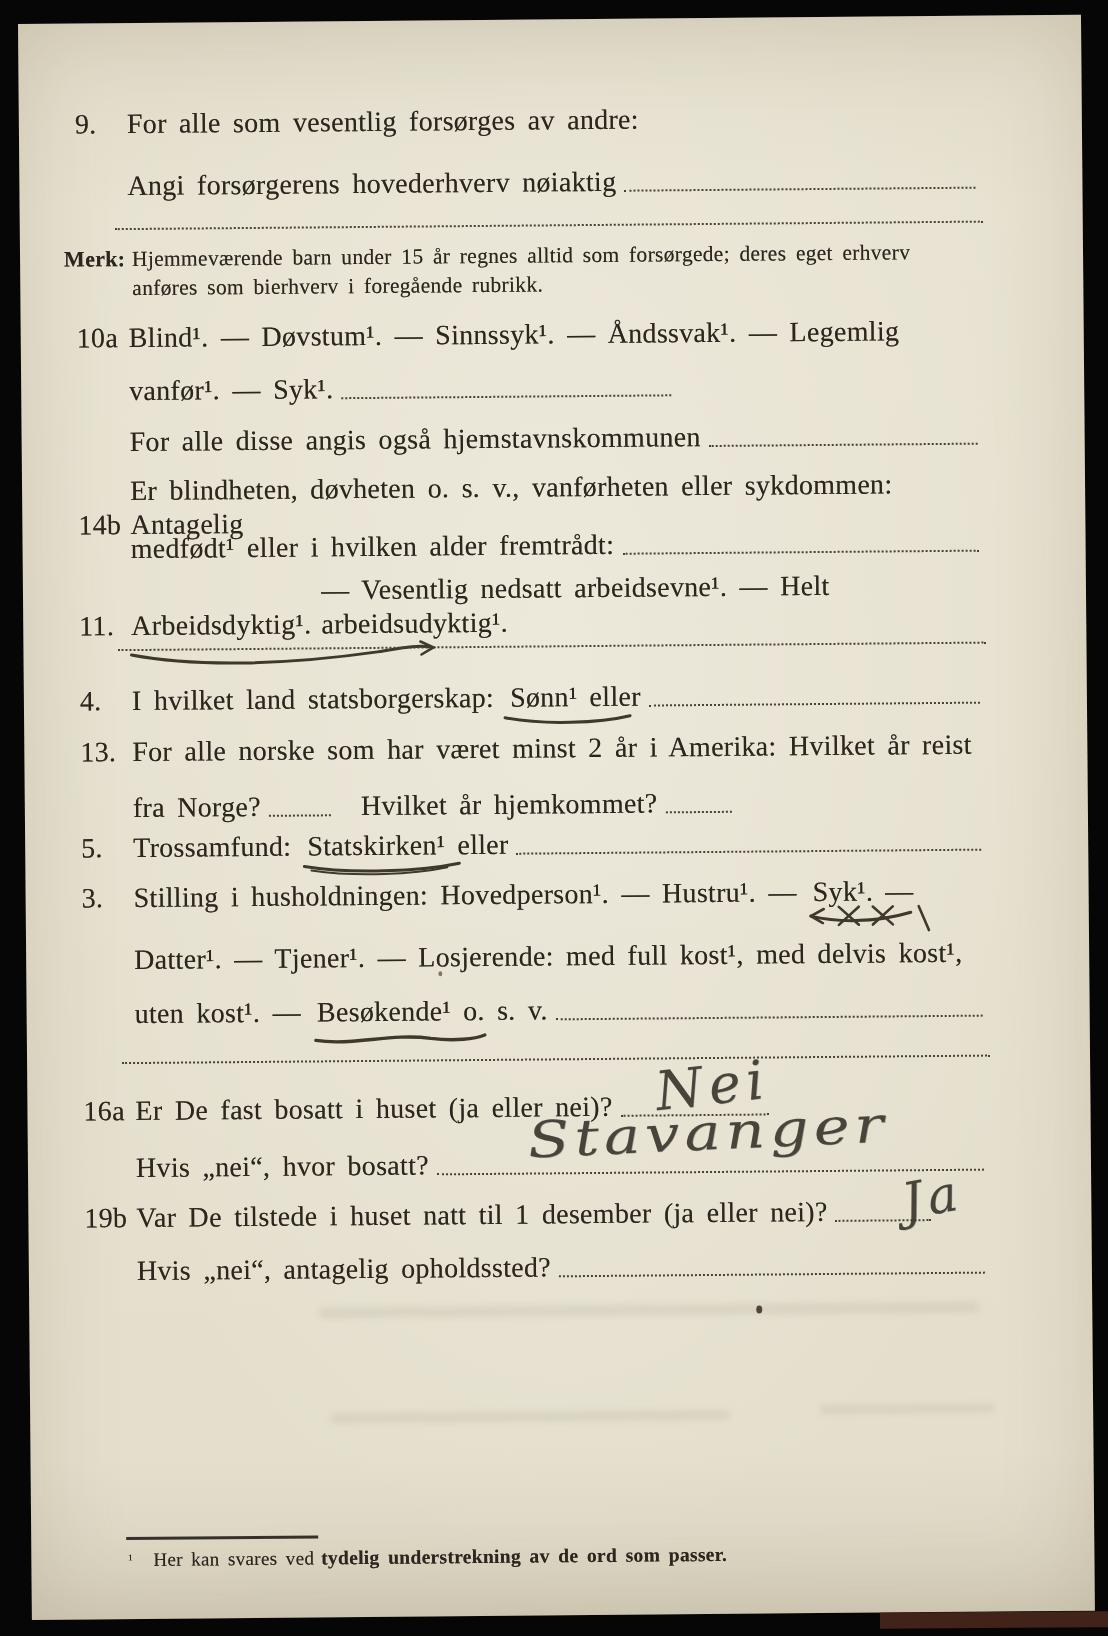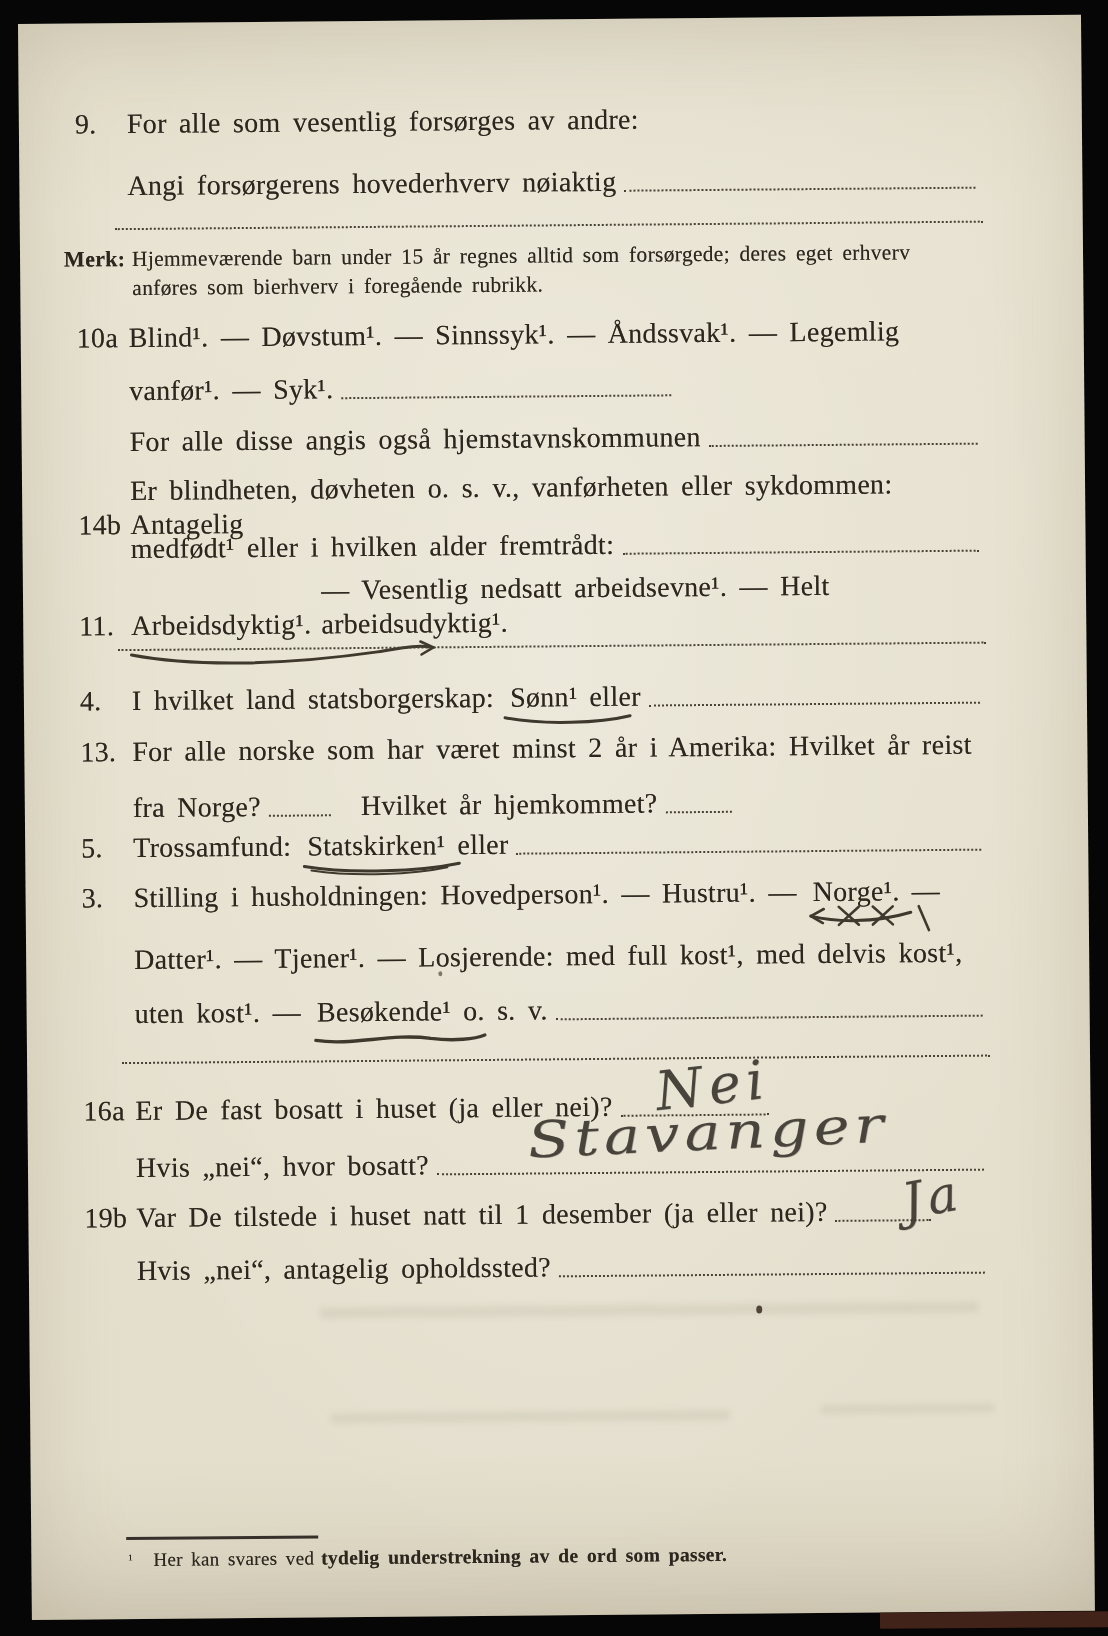--- a/index.html
+++ b/index.html
@@ -131,21 +131,21 @@
       </svg>
     </span>
     <span>eller</span>
     <span class="lead"></span>
   </div>
 
   <div class="row" style="top:858px">
     <span class="qnum">3.</span>
     <span>Stilling i husholdningen:  Hovedperson¹. — Hustru¹. —</span>
     <span class="marked m-sp">
-      <span>Norge¹.</span>
+      <span>Syk¹.</span>
       <svg class="mark-svg" style="left:-6px;bottom:-28px" width="126" height="32" viewBox="0 0 126 32">
         <path d="M104,8 C66,19 28,17 4,11" stroke-width="3"></path>
         <path d="M4,11 L17,4 M4,11 L16,18" stroke-width="2.6"></path>
         <line x1="32" y1="2" x2="52" y2="20" stroke-width="2.6"></line>
         <line x1="52" y1="2" x2="32" y2="20" stroke-width="2.6"></line>
         <line x1="66" y1="2" x2="86" y2="20" stroke-width="2.6"></line>
         <line x1="86" y1="2" x2="66" y2="20" stroke-width="2.6"></line>
         <line x1="112" y1="2" x2="122" y2="26" stroke-width="2.6"></line>
       </svg>
     </span>

